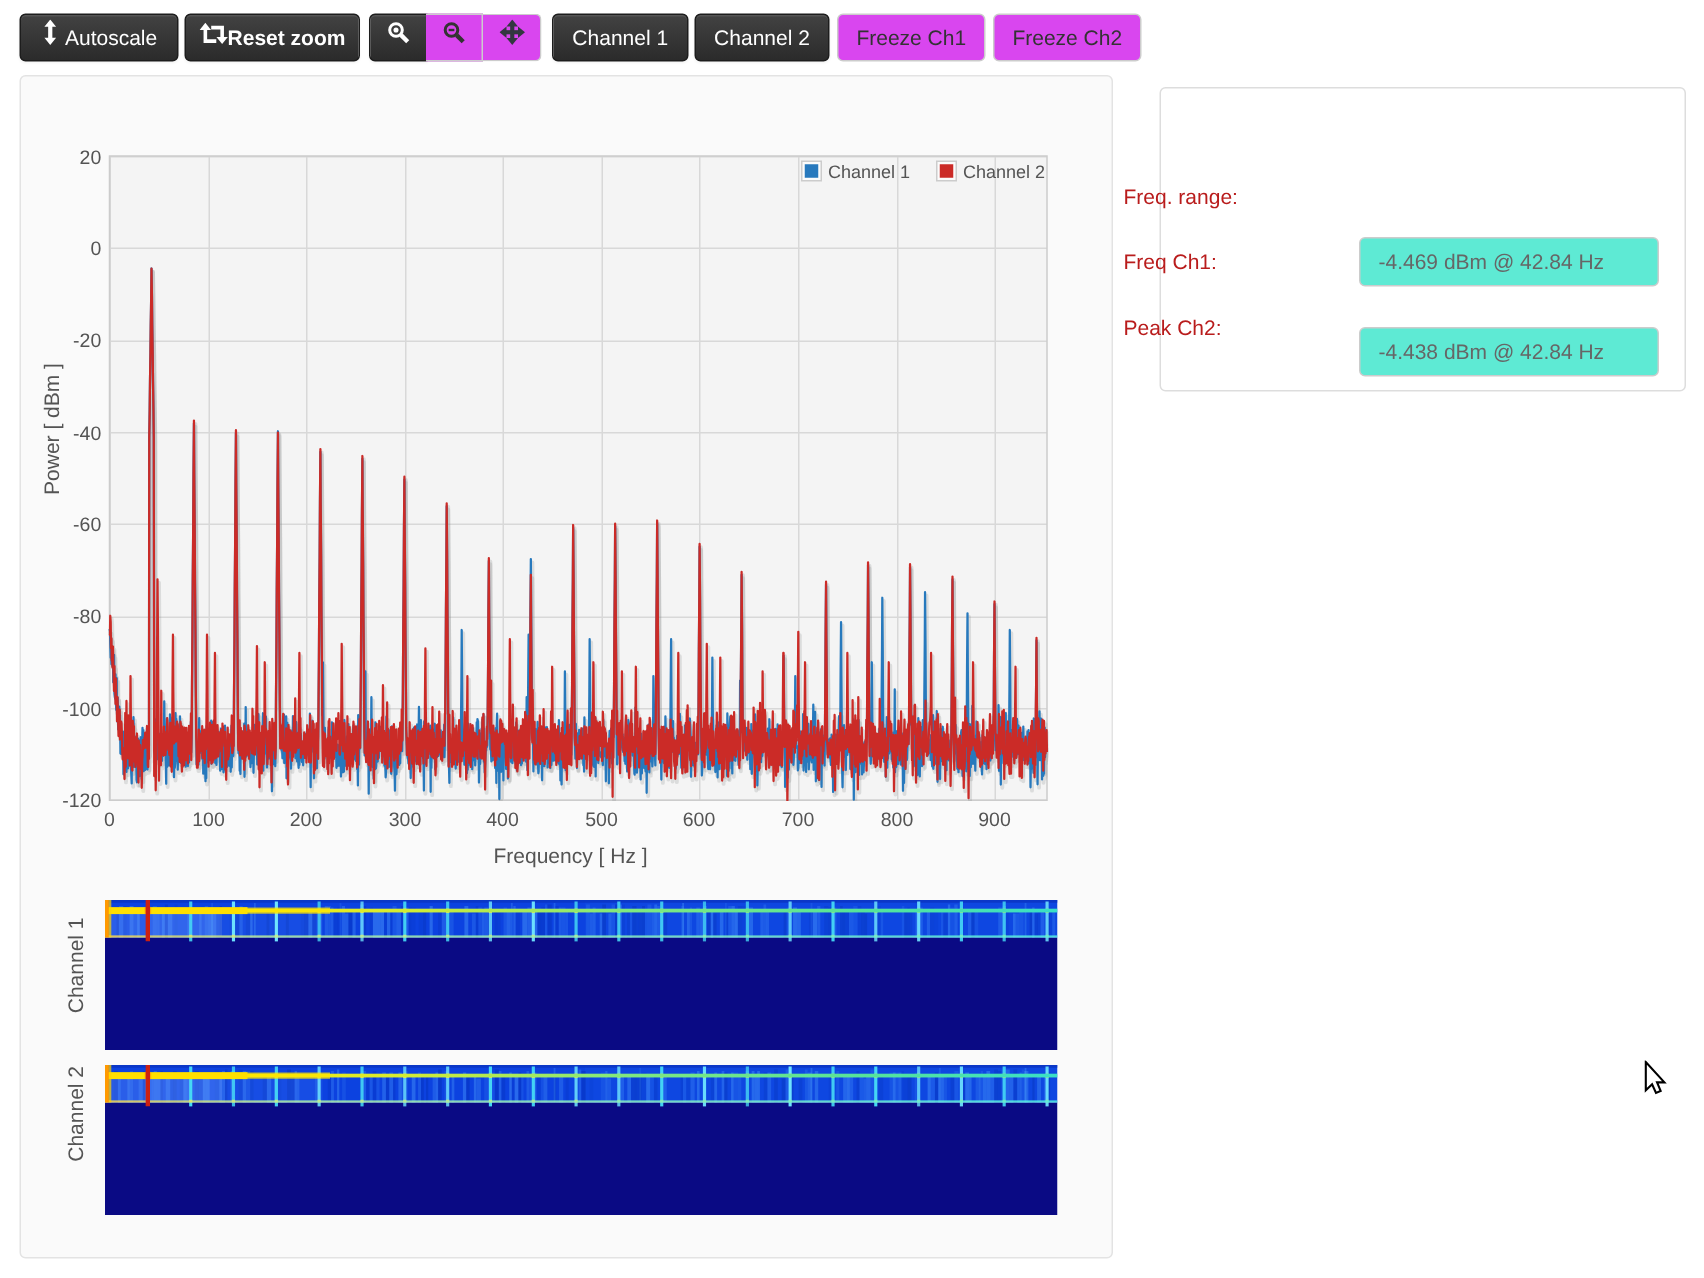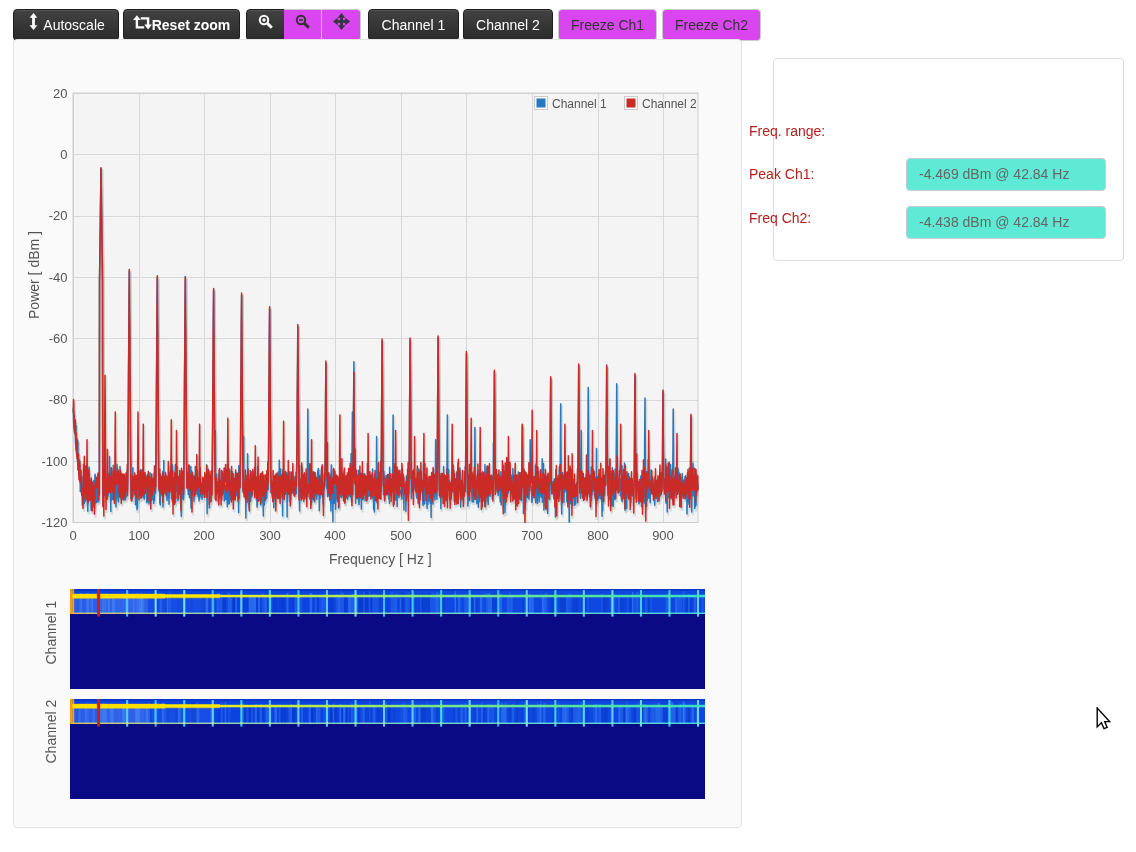--- a/index.html
+++ b/index.html
@@ -10,21 +10,21 @@
 .btn { position:absolute; top:9px; height:30px; border:1px solid #cccccc; border-radius:4px;
   background:linear-gradient(to bottom,#ffffff,#e6e6e6); color:#333333; font-size:14px;
   font-family:"Liberation Sans", sans-serif; text-align:center; line-height:30px;
   box-shadow:inset 0 1px 0 rgba(255,255,255,.2), 0 1px 2px rgba(0,0,0,.05); }
 .btn-dark { background:linear-gradient(to bottom,#424242,#2b2b2b); border-color:#1d1d1d; color:#ffffff;
   box-shadow:inset 0 1px 0 rgba(255,255,255,.1), 0 1px 2px rgba(0,0,0,.05); }
 .btn-white { background:#d946ef; border-color:#cccccc; color:#333333; box-shadow:none; }
 .icon { display:inline-block; vertical-align:middle; margin-top:-3px; }
 
 
-#chartpanel { position:absolute; left:13px; top:39px; width:727px; height:787px;
+#chartpanel { position:absolute; left:13px; top:50px; width:727px; height:787px;
   background:#fafafa; border:1px solid #e3e3e3; border-radius:4px; }
 #plotwrap { position:absolute; left:0; top:0; }
 .axlabel { position:absolute; color:#545454; font-size:13px; }
 
 
 #controls { position:absolute; left:773px; top:58px; width:349px; height:201px;
   background:#ffffff; border:1px solid #dddddd; border-radius:4px; }
 #controls .hd { height:37px; background:#f5f5f5; border-bottom:1px solid #dddddd;
   border-radius:3px 3px 0 0; line-height:37px; padding-left:16px; font-weight:bold; font-size:14px; color:#333333; }
 .ctl-label { position:absolute; right:234px; width:140px; text-align:left; font-size:14px; color:#b91c1c; }
@@ -726,23 +726,23 @@
         <rect x="2.6" y="0" width="1.6" height="25" fill="#ffd400" fill-opacity="0.7"></rect>
         <rect x="26.4" y="4.6" width="4.4" height="4.8" fill="#ff8800" fill-opacity="0.55"></rect>
         <rect x="27.1" y="0" width="2.9" height="27.5" fill="#cc2011"></rect>
       </svg>
     <div class="wflabel" style="left:5px; top:585px; width:63px; text-align:center;">Channel 1</div>
     <div class="wflabel" style="left:5px; top:684px; width:63px; text-align:center;">Channel 2</div>
   </div>
 
   <div id="controls">
     <div class="ctl-label" style="top:64px;">Freq. range:</div>
-    <div class="ctl-label" style="top:107px;">Peak Ch1:</div>
+    <div class="ctl-label" style="top:107px;">Freq Ch1:</div>
     <div class="ctl-input" style="top:99px;">-4.469 dBm @ 42.84 Hz</div>
-    <div class="ctl-label" style="top:151px;">Freq Ch2:</div>
-    <div class="ctl-input" style="top:147px;">-4.438 dBm @ 42.84 Hz</div>
+    <div class="ctl-label" style="top:151px;">Peak Ch2:</div>
+    <div class="ctl-input" style="top:159px;">-4.438 dBm @ 42.84 Hz</div>
   </div>
 
   <div style="position:absolute; left:1096px; top:707px;"><svg width="16" height="23" viewBox="0 0 16 23">
         <path d="M1.2 1 L1.2 19.9 L5.4 15.8 L8 21.6 L11.1 20.3 L8.7 14.6 L13.6 14.6 Z" fill="#ffffff" stroke="#000000" stroke-width="1.4" stroke-linejoin="miter"></path>
       </svg></div>
 
 </div>
 
 </body></html>

